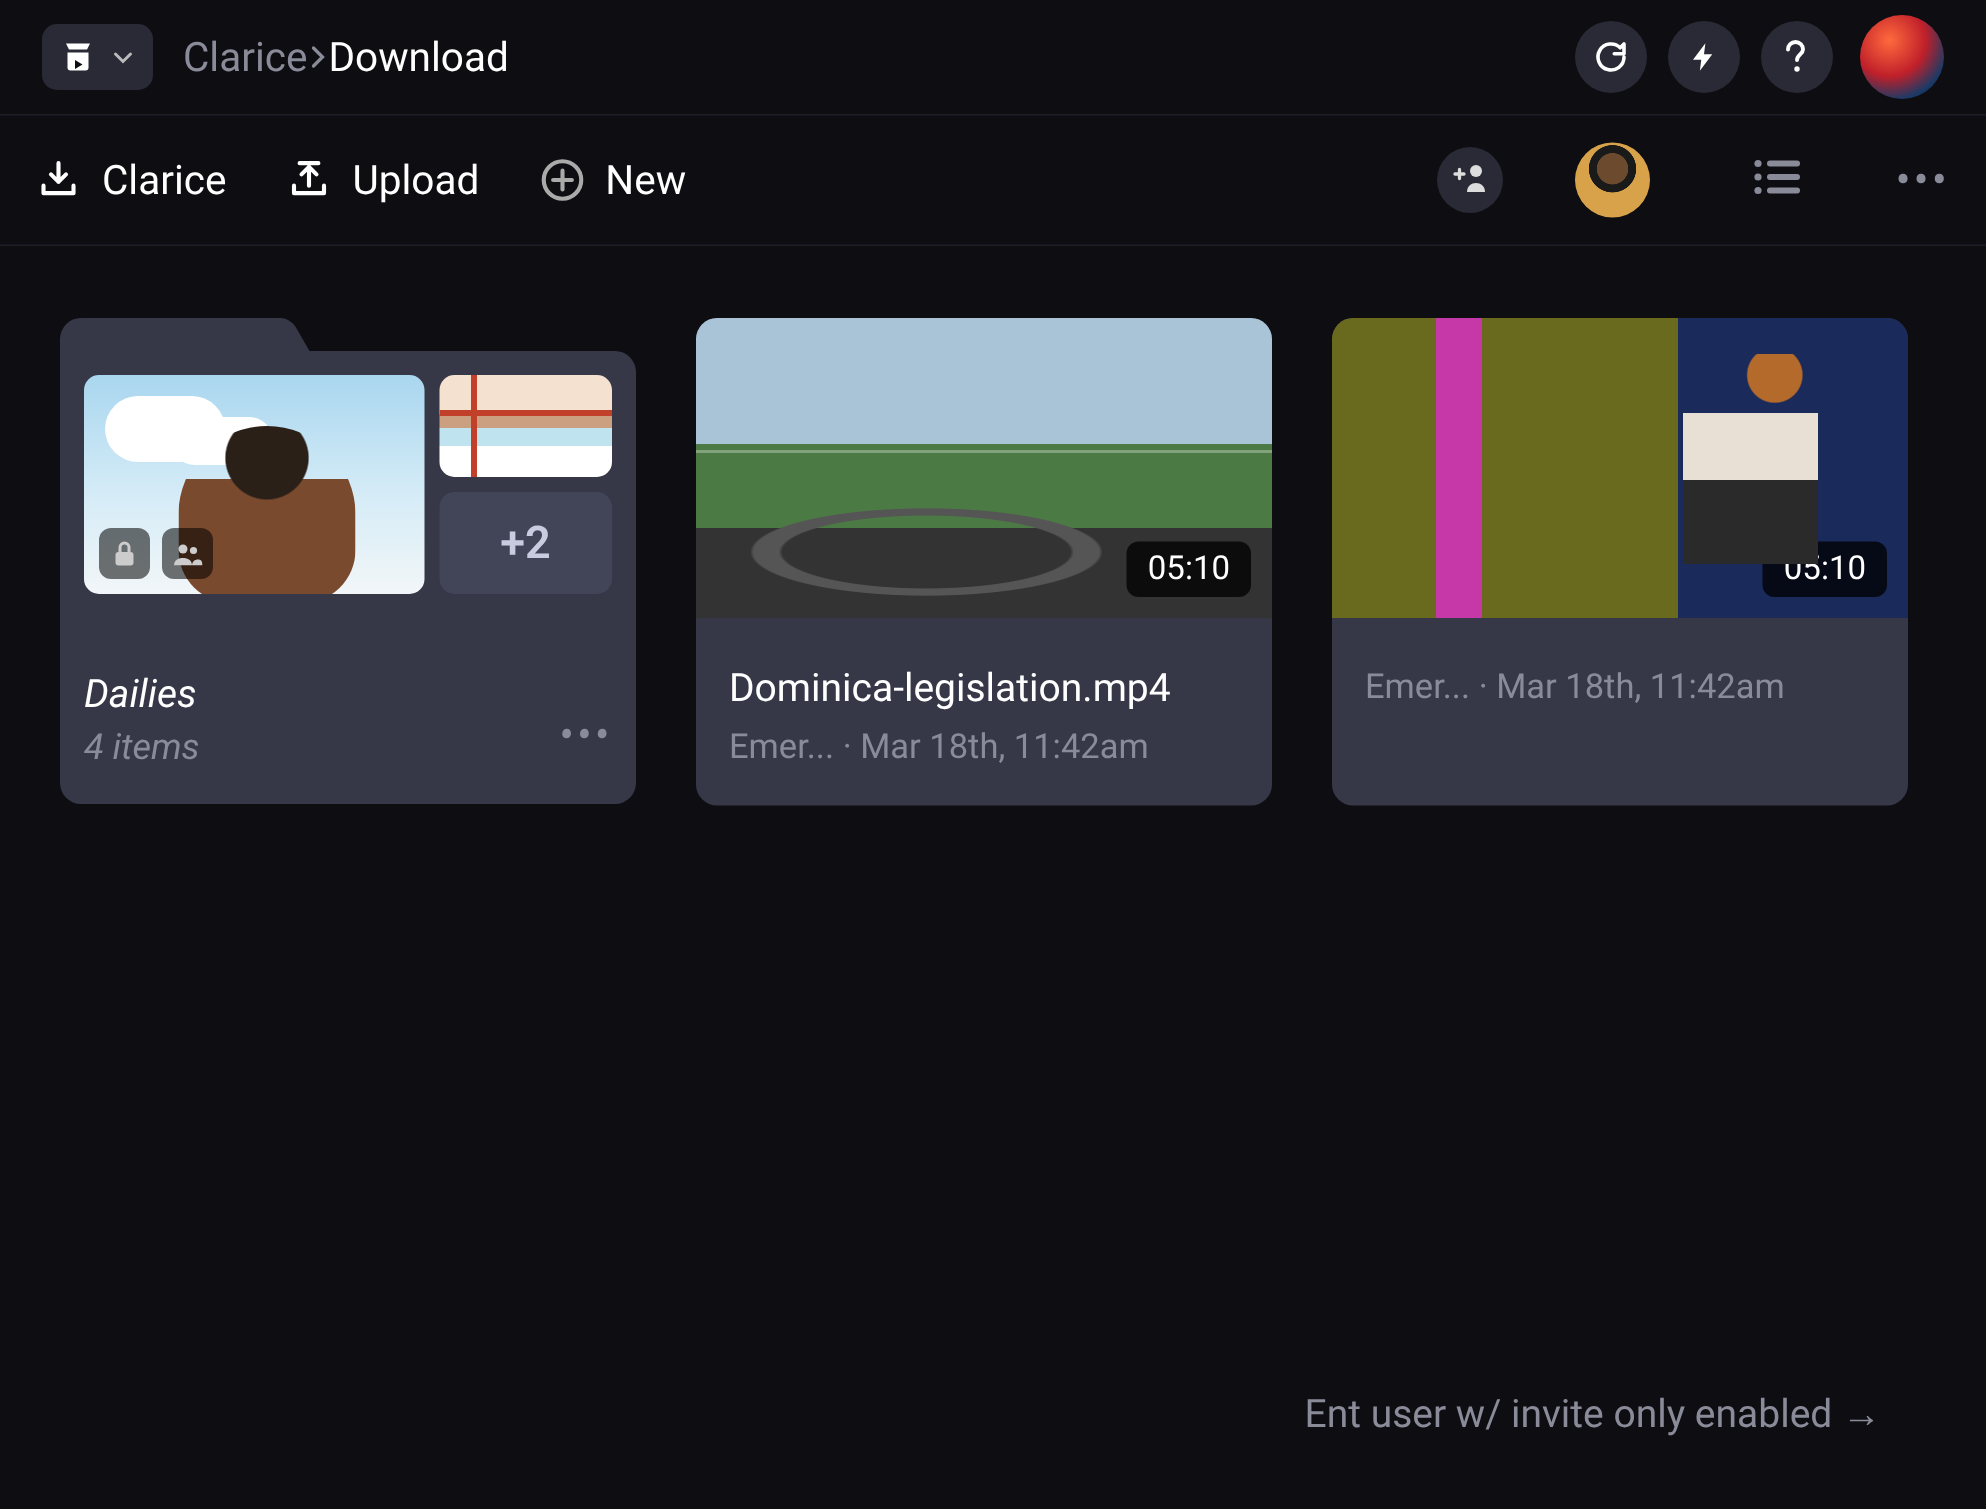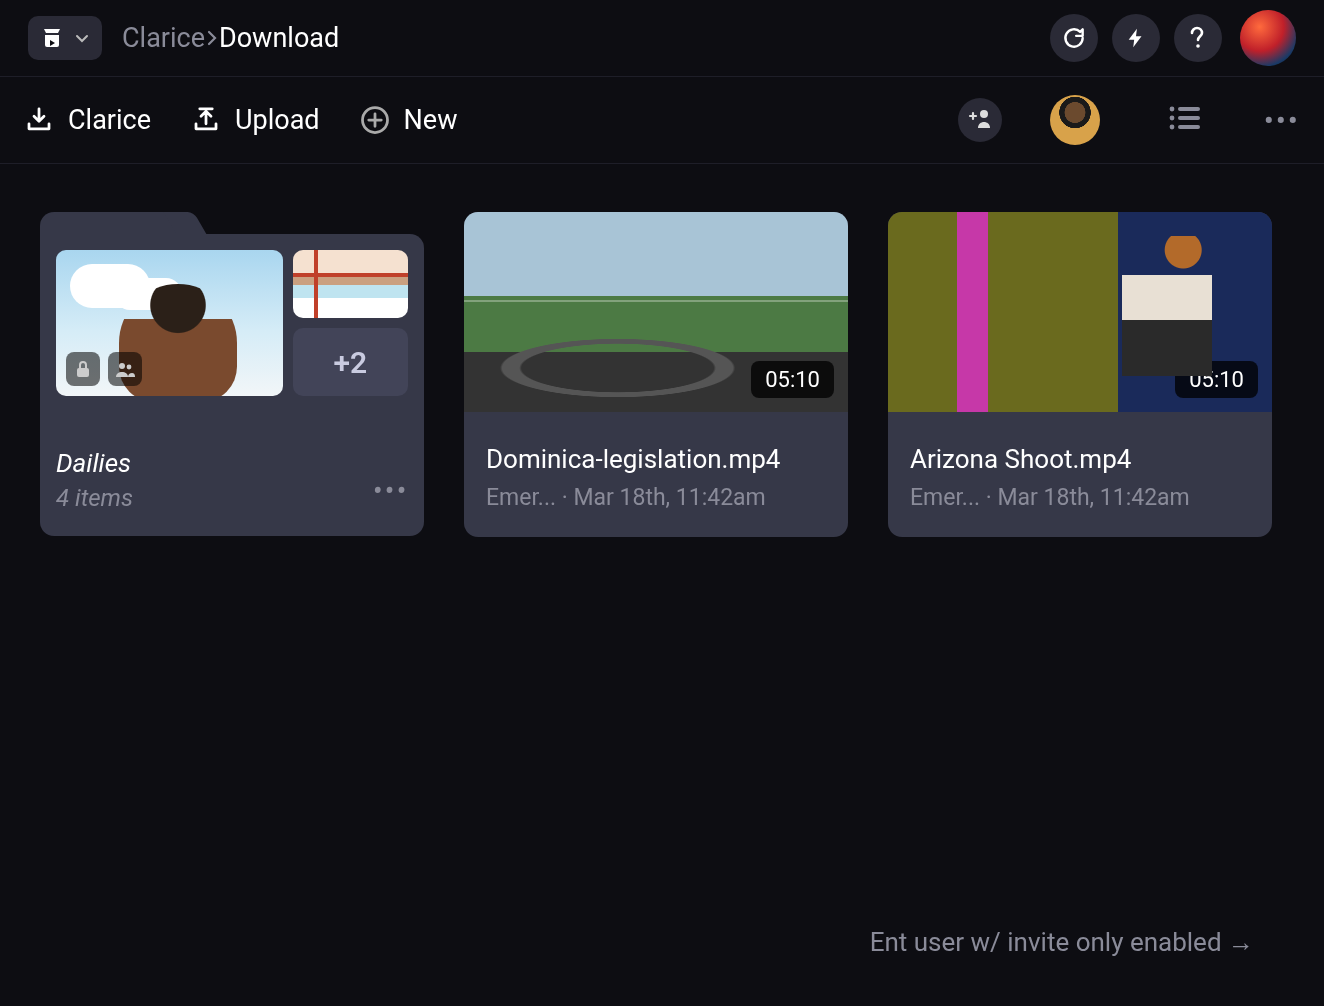--- a/index.html
+++ b/index.html
@@ -239,21 +239,20 @@
         <span>Emer...</span> · <span>Mar 18th, 11:42am</span>
       </div>
     </div>
   </div>
 
   <div class="video-card">
     <div class="video-thumb v2">
       <div class="duration">05:10</div>
     </div>
     <div class="video-meta">
-      <div class="video-name">Arizona Shoot.mp4</div>
       <div class="video-sub">
         <span>Emer...</span> · <span>Mar 18th, 11:42am</span>
       </div>
     </div>
   </div>
 
 </div>
 
 <div class="footer-note">Ent user w/ invite only enabled →</div>
 

